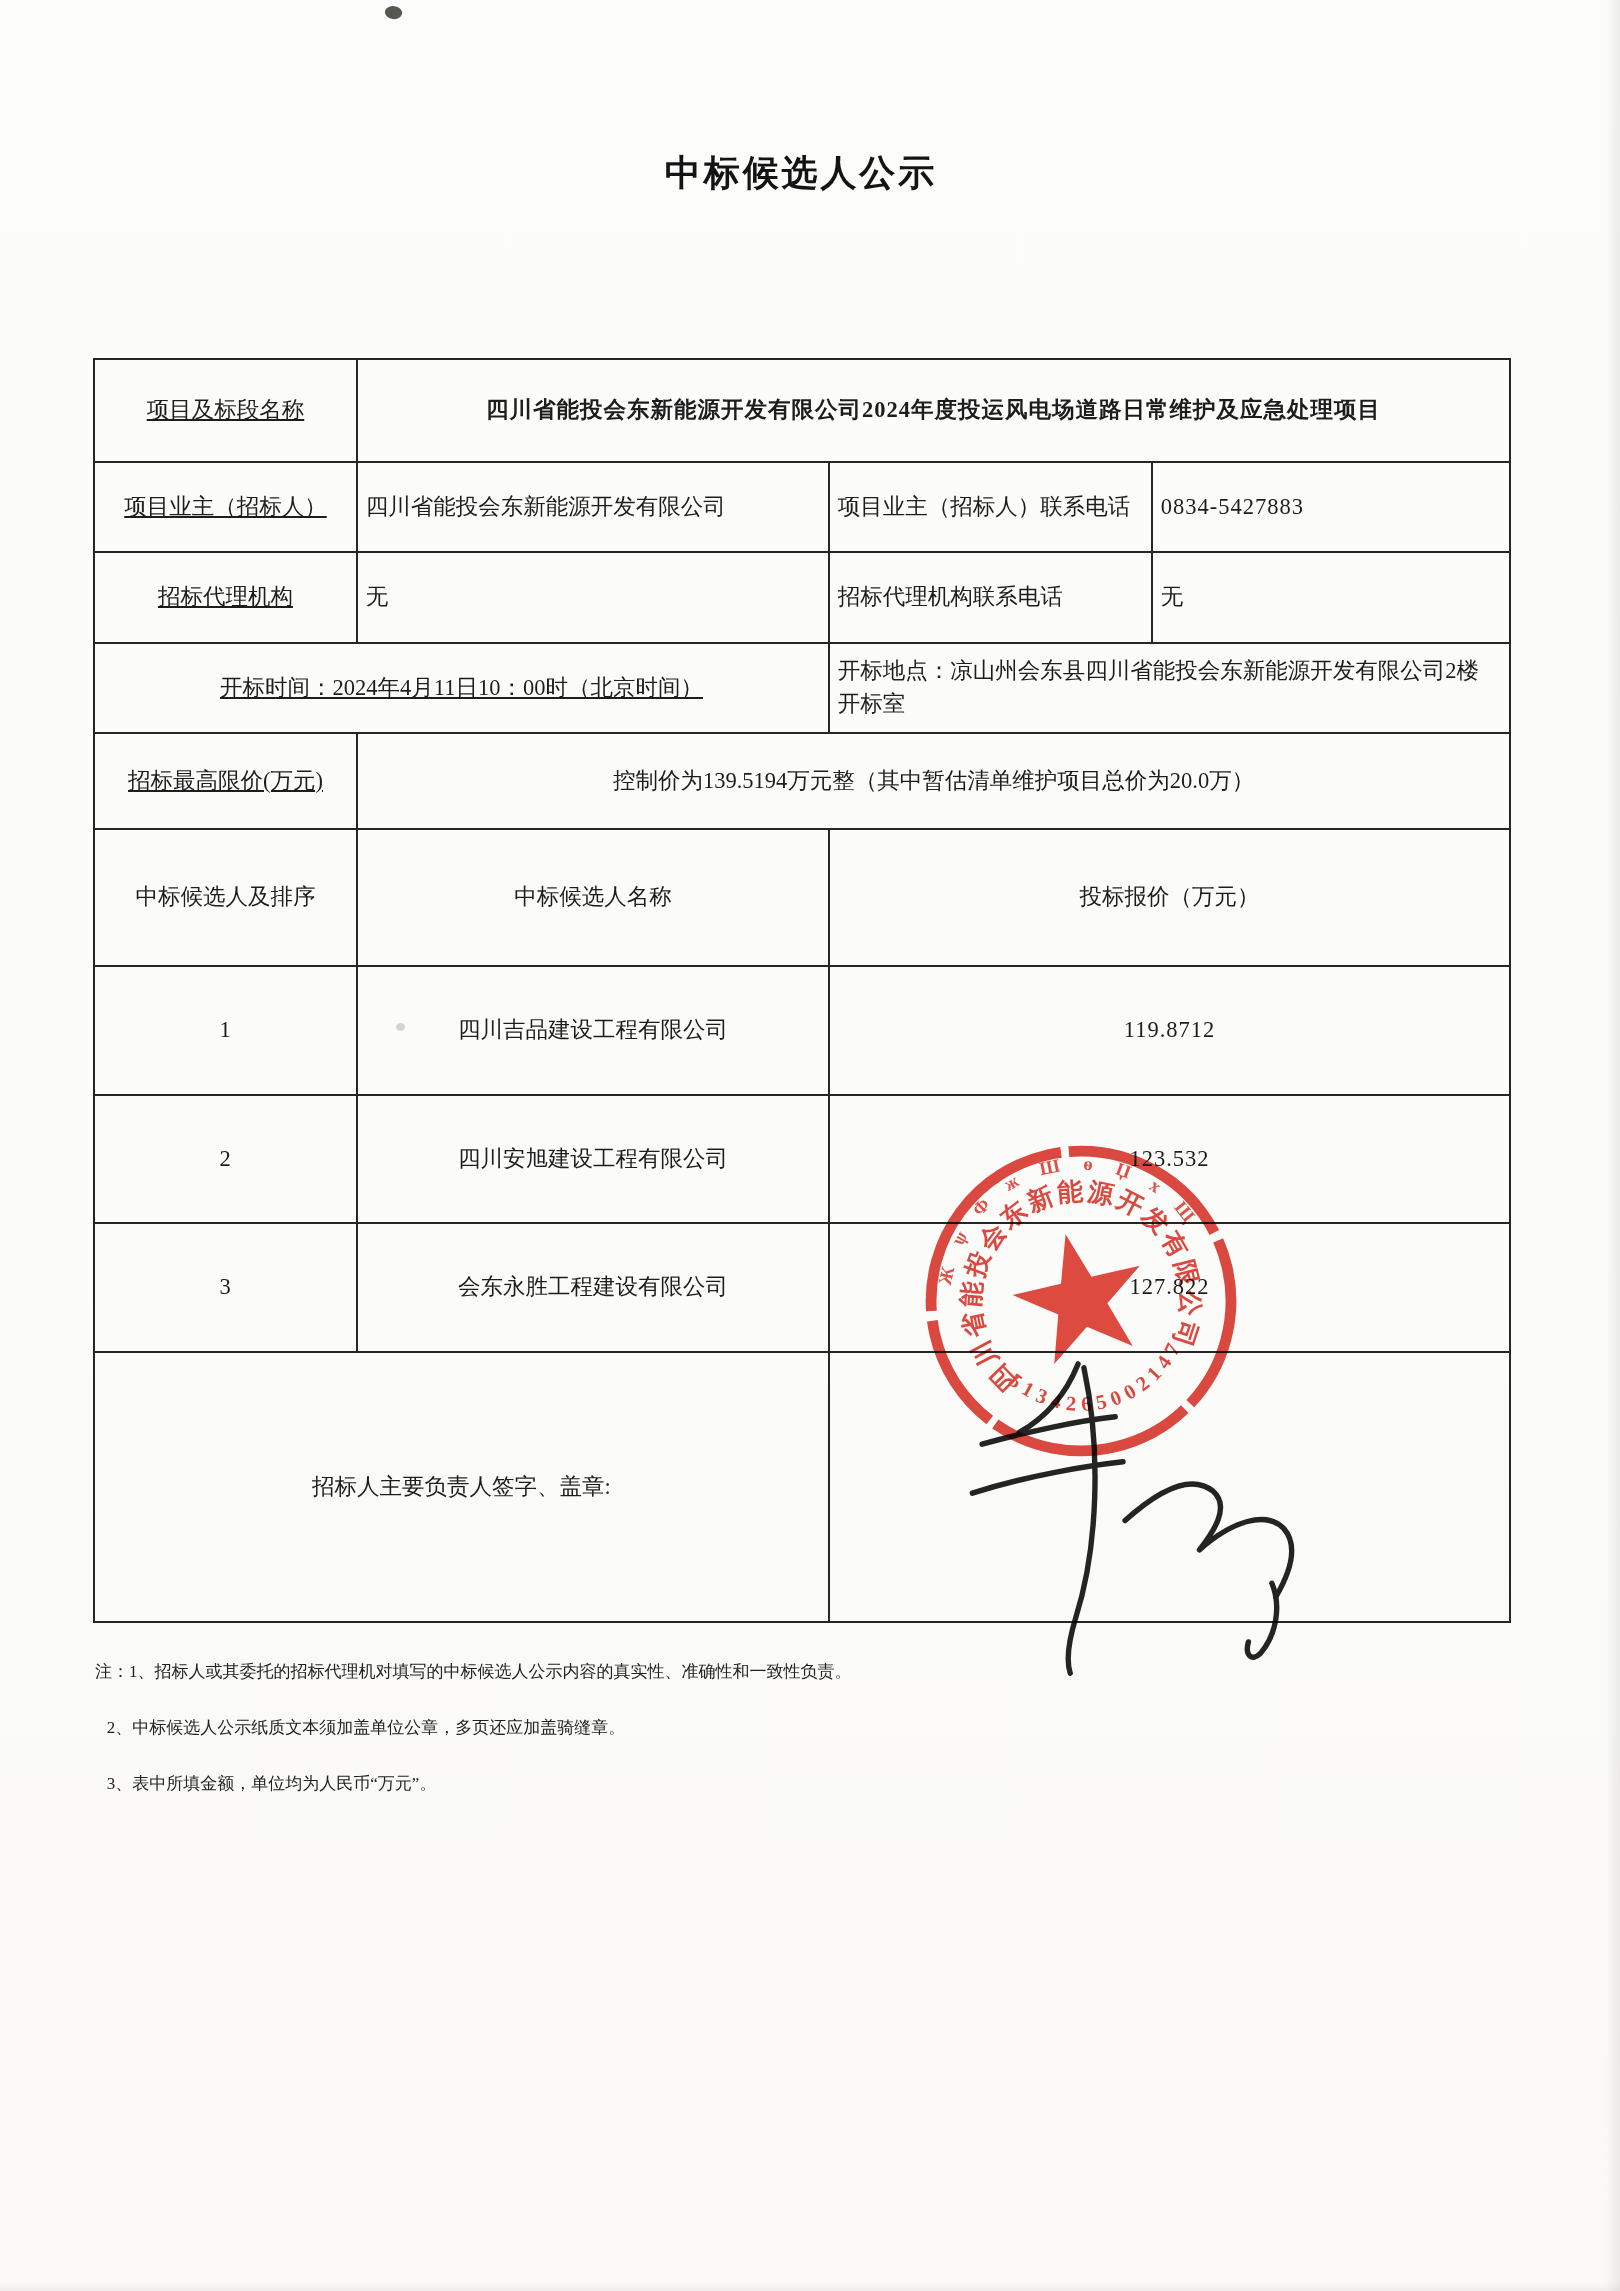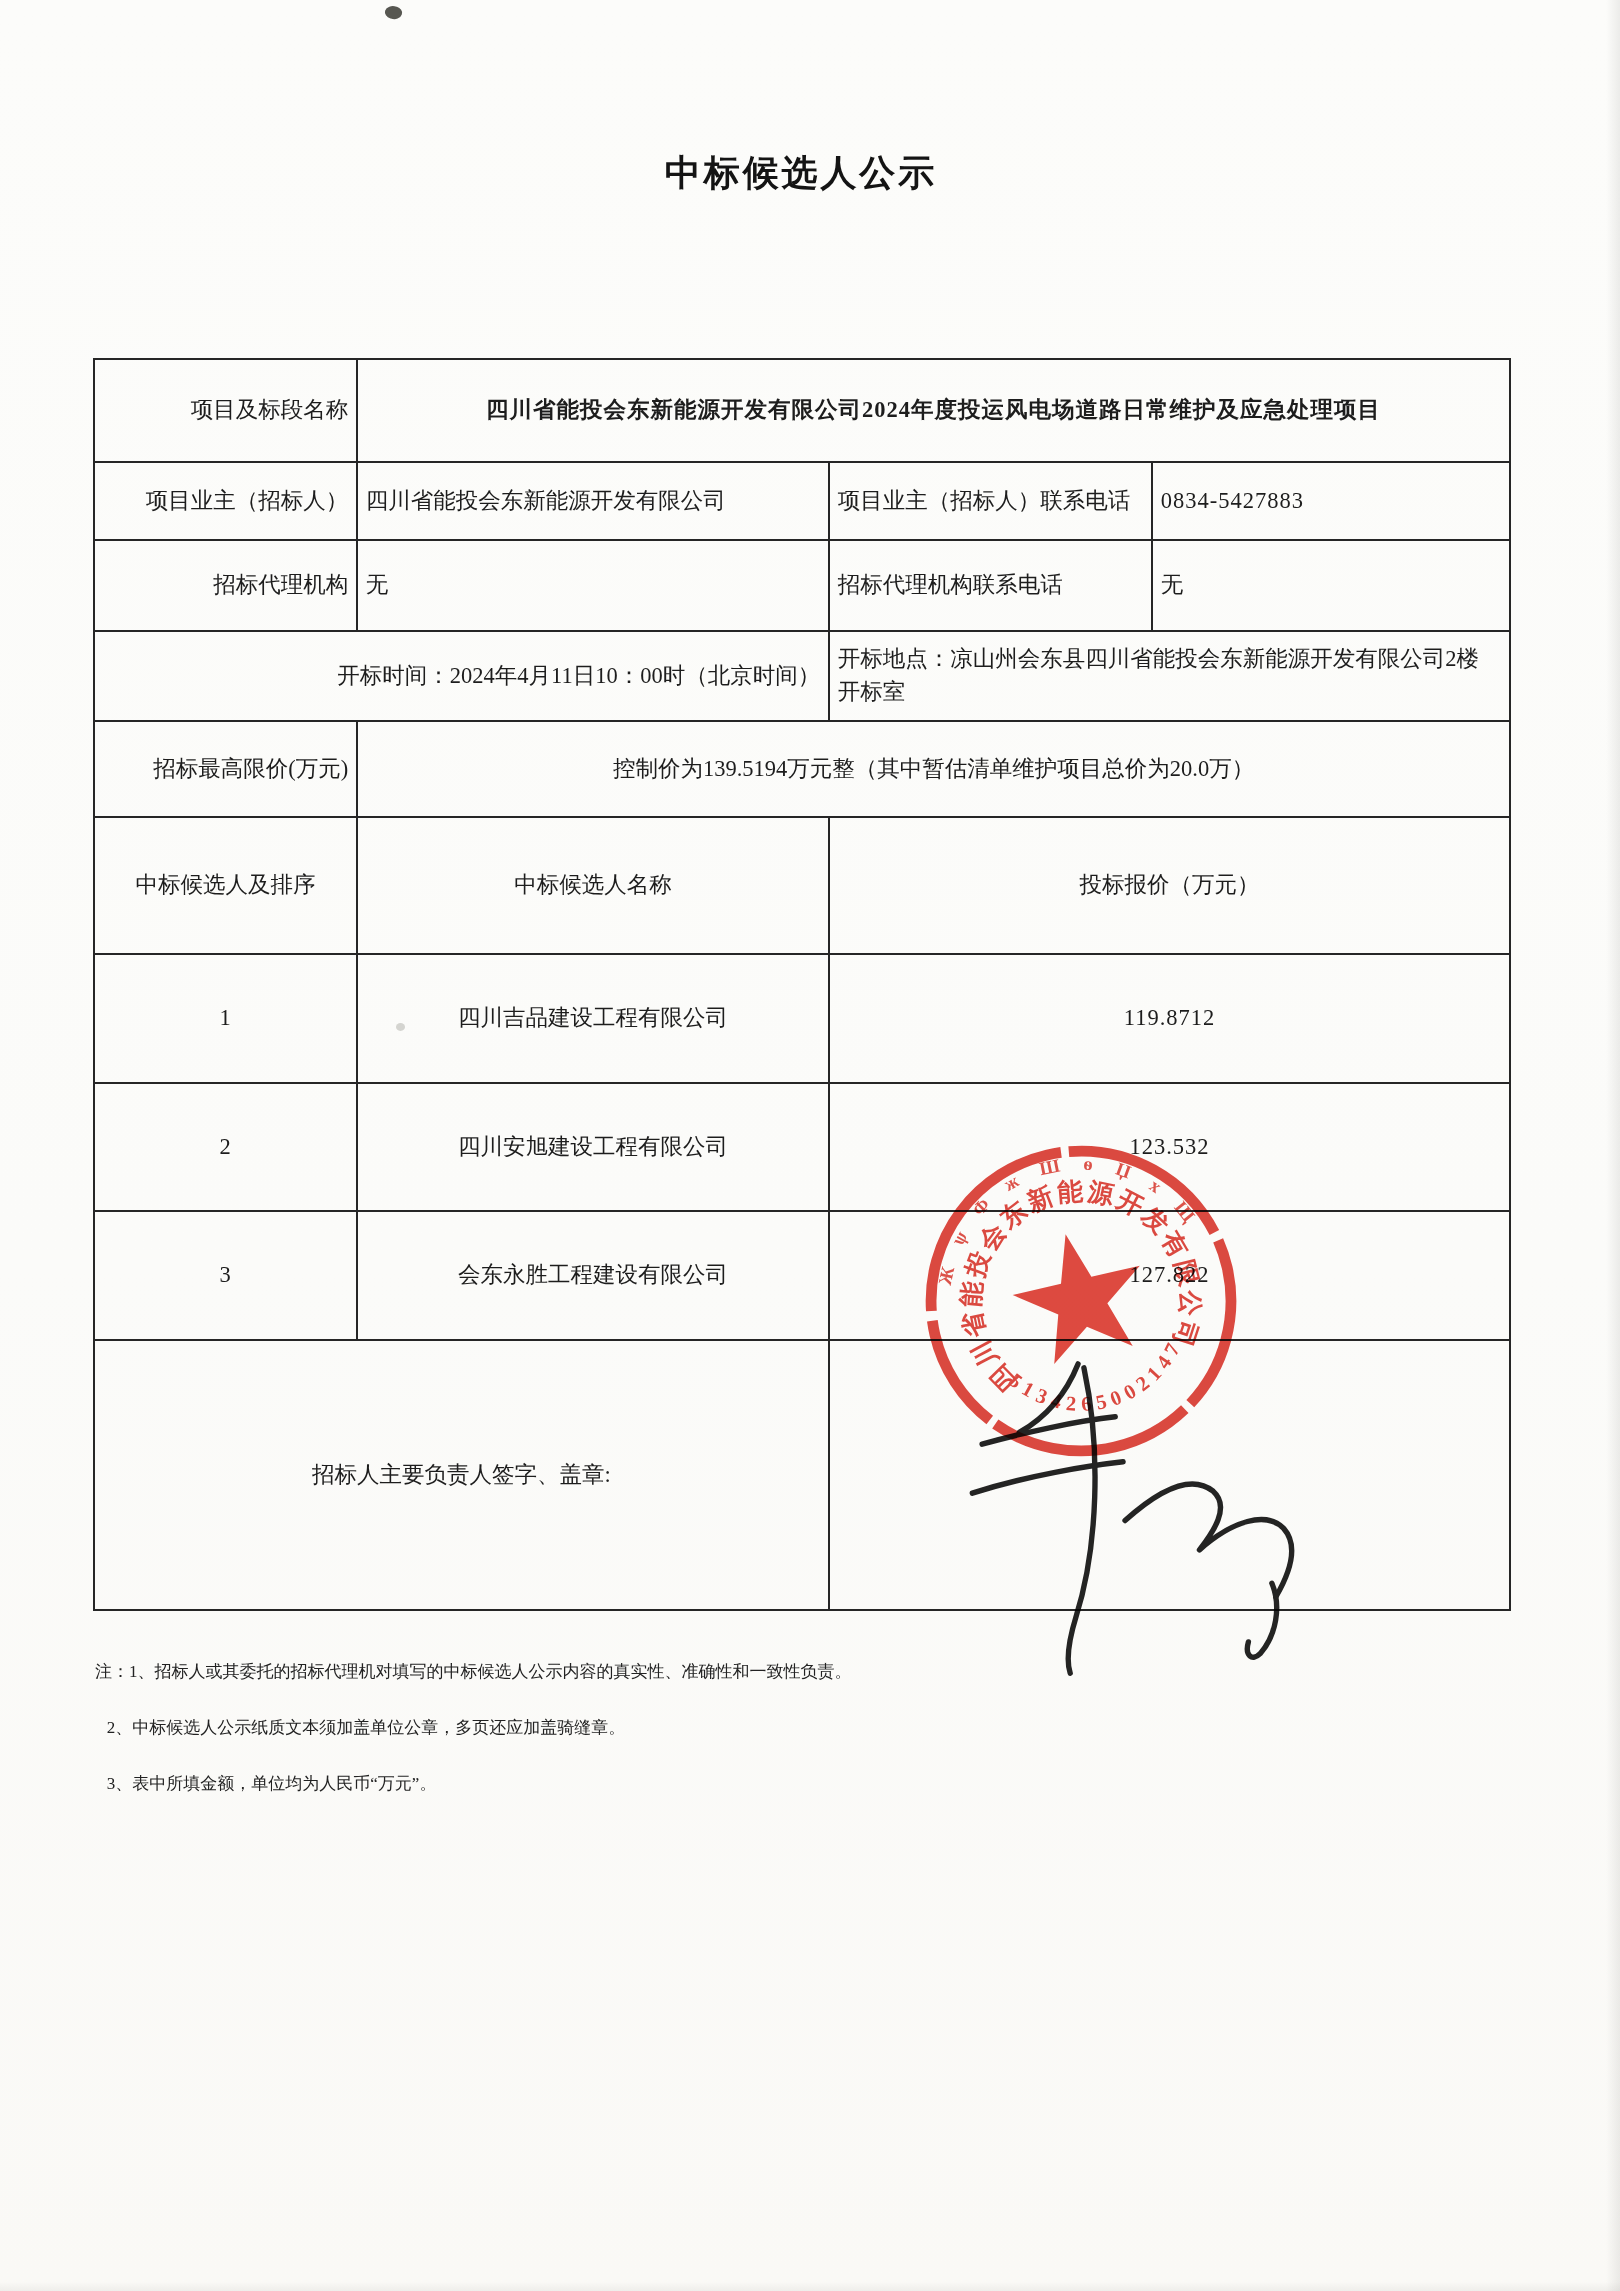--- a/index.html
+++ b/index.html
@@ -28,21 +28,21 @@
 
   table.doc{
     position:absolute;left:93px;top:358px;width:1416px;
     border-collapse:collapse;table-layout:fixed;
   }
   table.doc td{
     border:2px solid #262626;
     font-size:22.5px;line-height:1.45;vertical-align:middle;
     padding:3.9px 7.8px;color:#1d1d1d;
   }
-  .lbl{text-align:right;padding-left:12.7px;}
+  .lbl{text-align:center;padding-left:12.7px;text-decoration:underline;}
   .ctr{text-align:center;margin-left:47px;}
   .lft{text-align:left;padding-left:9.8px;}
   .tight{font-size:21.6px;padding-left:7.8px;padding-right:2px;}
   .proj-val{font-weight:600;font-size:23.5px;letter-spacing:1px;}
   .place-cell{padding-right:47px;}
   .num{letter-spacing:1px;}
 
   .notes{position:absolute;left:95px;top:1660px;width:1441px;font-size:17px;color:#222;}
   .notes .n{margin:0 0 32px 0;line-height:1.4;}
   .notes .indent{padding-left:11.8px;}
@@ -70,21 +70,21 @@
       <col style="width:263px">
         <col style="width:472px">
         <col style="width:323px">
         <col style="width:358px">
     </colgroup>
     <tbody>
         <tr style="height:103px">
       <td class="lbl">项目及标段名称</td>
       <td colspan="3" class="ctr proj-val">四川省能投会东新能源开发有限公司2024年度投运风电场道路日常维护及应急处理项目</td>
     </tr>
-    <tr style="height:78px">
+    <tr style="height:90px">
       <td class="lbl">项目业主（招标人）</td>
       <td class="lft">四川省能投会东新能源开发有限公司</td>
       <td class="lft tight">项目业主（招标人）联系电话</td>
       <td class="lft num">0834-5427883</td>
     </tr>
     <tr style="height:91px">
       <td class="lbl">招标代理机构</td>
       <td class="lft">无</td>
       <td class="lft tight">招标代理机构联系电话</td>
       <td class="lft">无</td>

